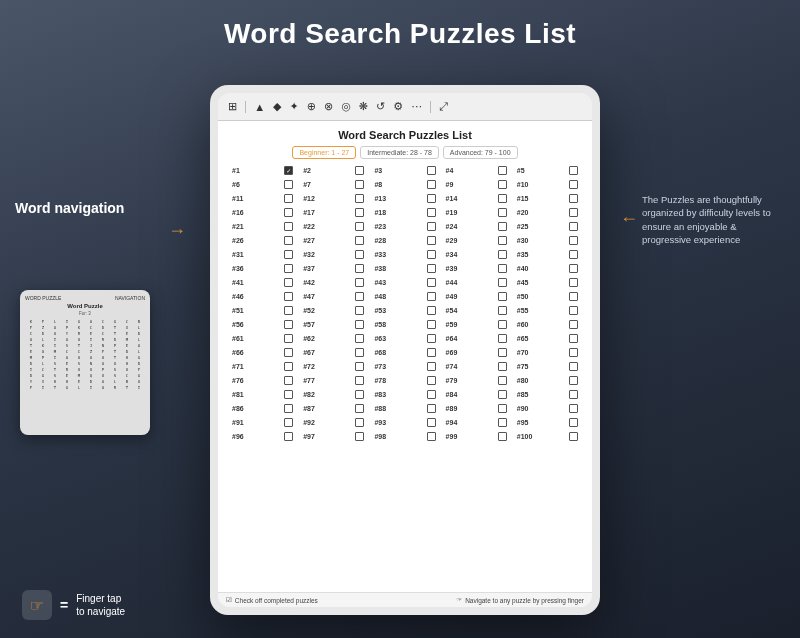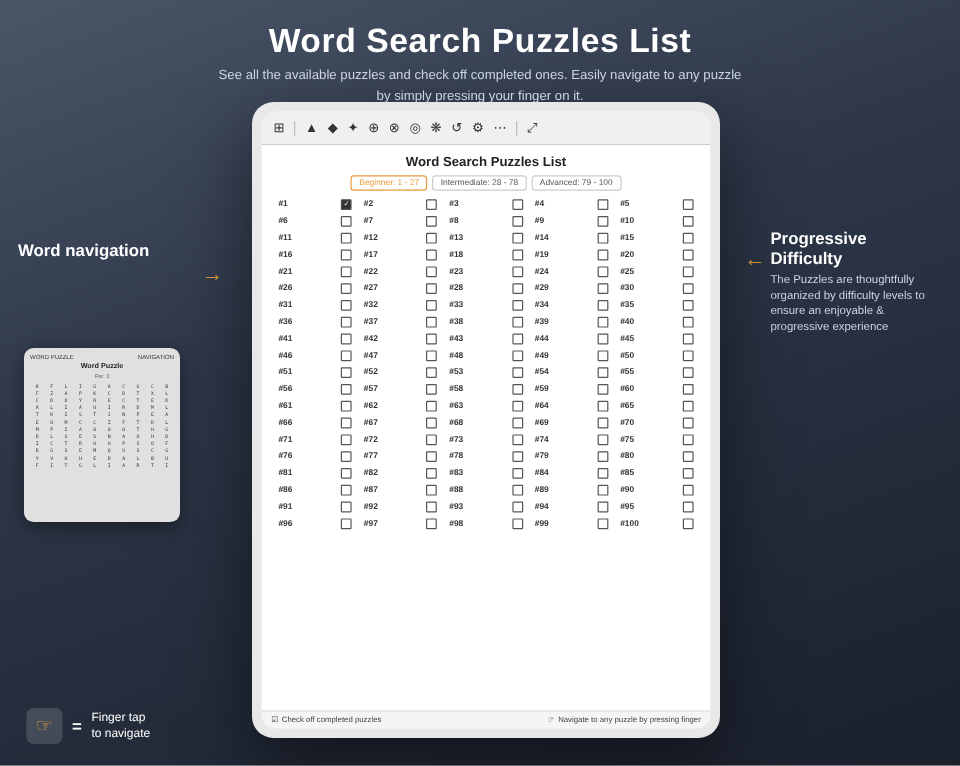--- a/index.html
+++ b/index.html
@@ -291,34 +291,29 @@
       color: #fff;
       font-weight: bold;
       margin: 0 2px;
     }
   </style>
 </head>
 <body>
 
 <div class="page-header">
   <h1 class="page-title">Word Search Puzzles List</h1>
-  <p class="page-subtitle">
-    <span>See all the available puzzles and check off completed ones. Easily navigate to any puzzle</span><br>
-    <span>by simply pressing your finger on it.</span>
-  </p>
 </div>
 
 <div class="annotation-left">
   <div class="annotation-title">Word navigation</div>
 </div>
 
 <div class="arrow-right">→</div>
 
 <div class="annotation-right">
-  <div class="annotation-title">Progressive<br>Difficulty</div>
   <div class="annotation-text">The Puzzles are thoughtfully organized by difficulty levels to ensure an enjoyable &amp; progressive experience</div>
 </div>
 
 <div class="arrow-left">←</div>
 
 <div class="device-wrapper">
   <div class="device-inner">
 
     <div class="toolbar">
       <span class="toolbar-icon">⊞</span>

